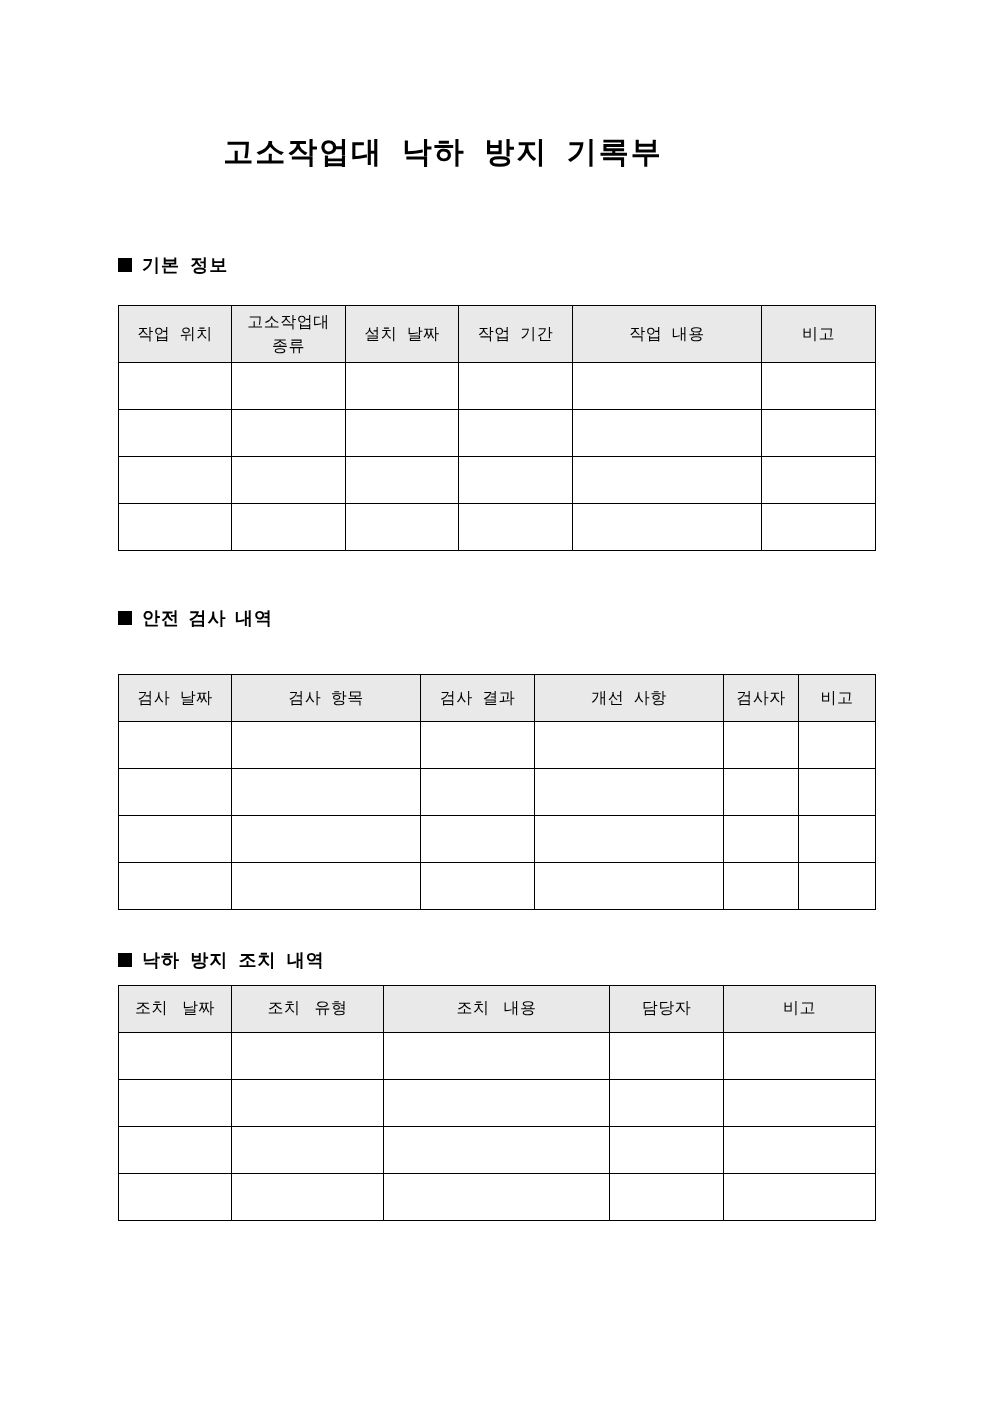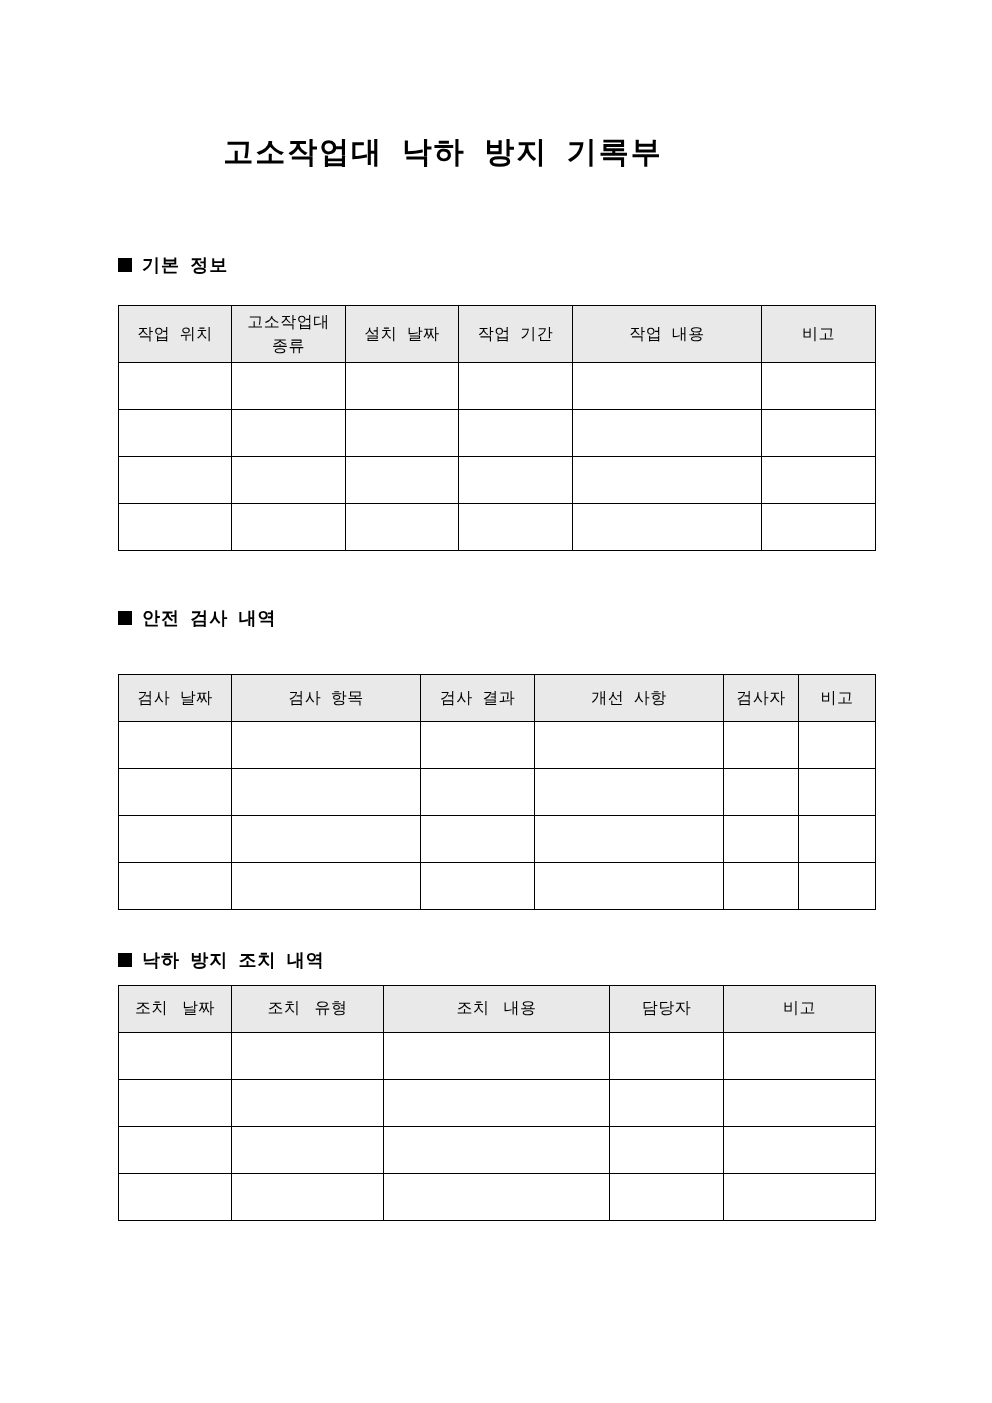--- a/index.html
+++ b/index.html
@@ -73,21 +73,21 @@
       <td></td>
         <td></td>
         <td></td>
         <td></td>
         <td></td>
         <td></td>
     </tr>
   </tbody>
 </table>
 
-<div class="section-heading" style="top:606px;">
+<div class="section-heading" style="top:606px;font-family:Liberation Serif, serif;">
   <span class="bullet"></span>
   <span>안전 검사 내역</span>
 </div>
 <table style="top:674px;">
   <colgroup>
     <col style="width:113px">
       <col style="width:189px">
       <col style="width:114px">
       <col style="width:189px">
       <col style="width:75px">

